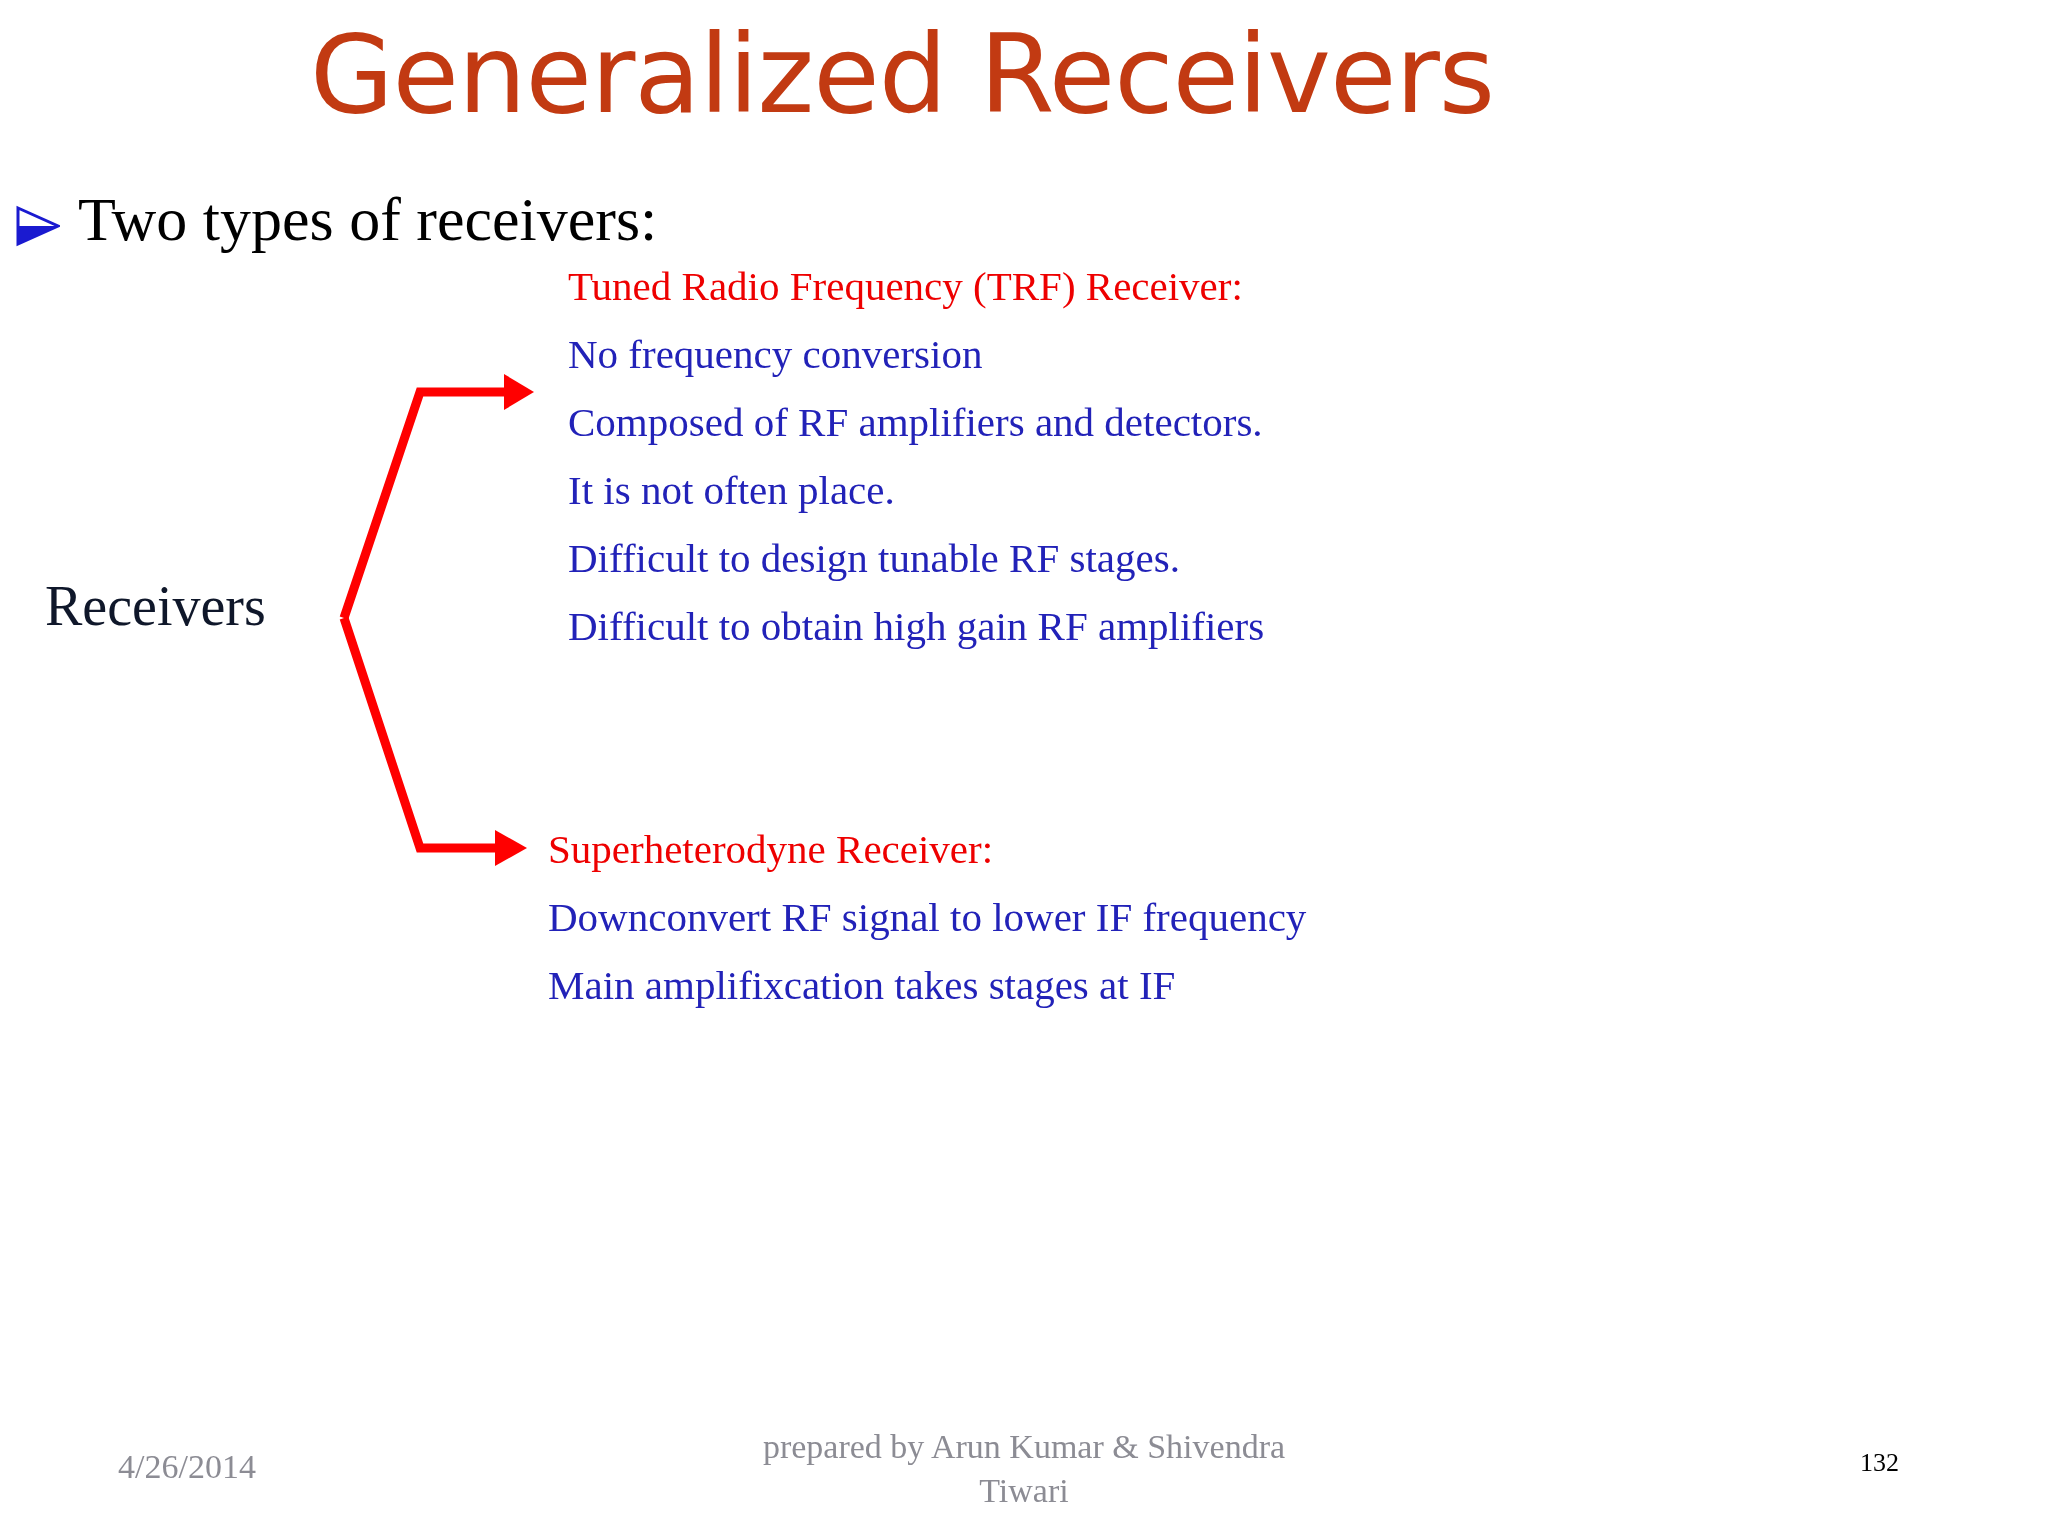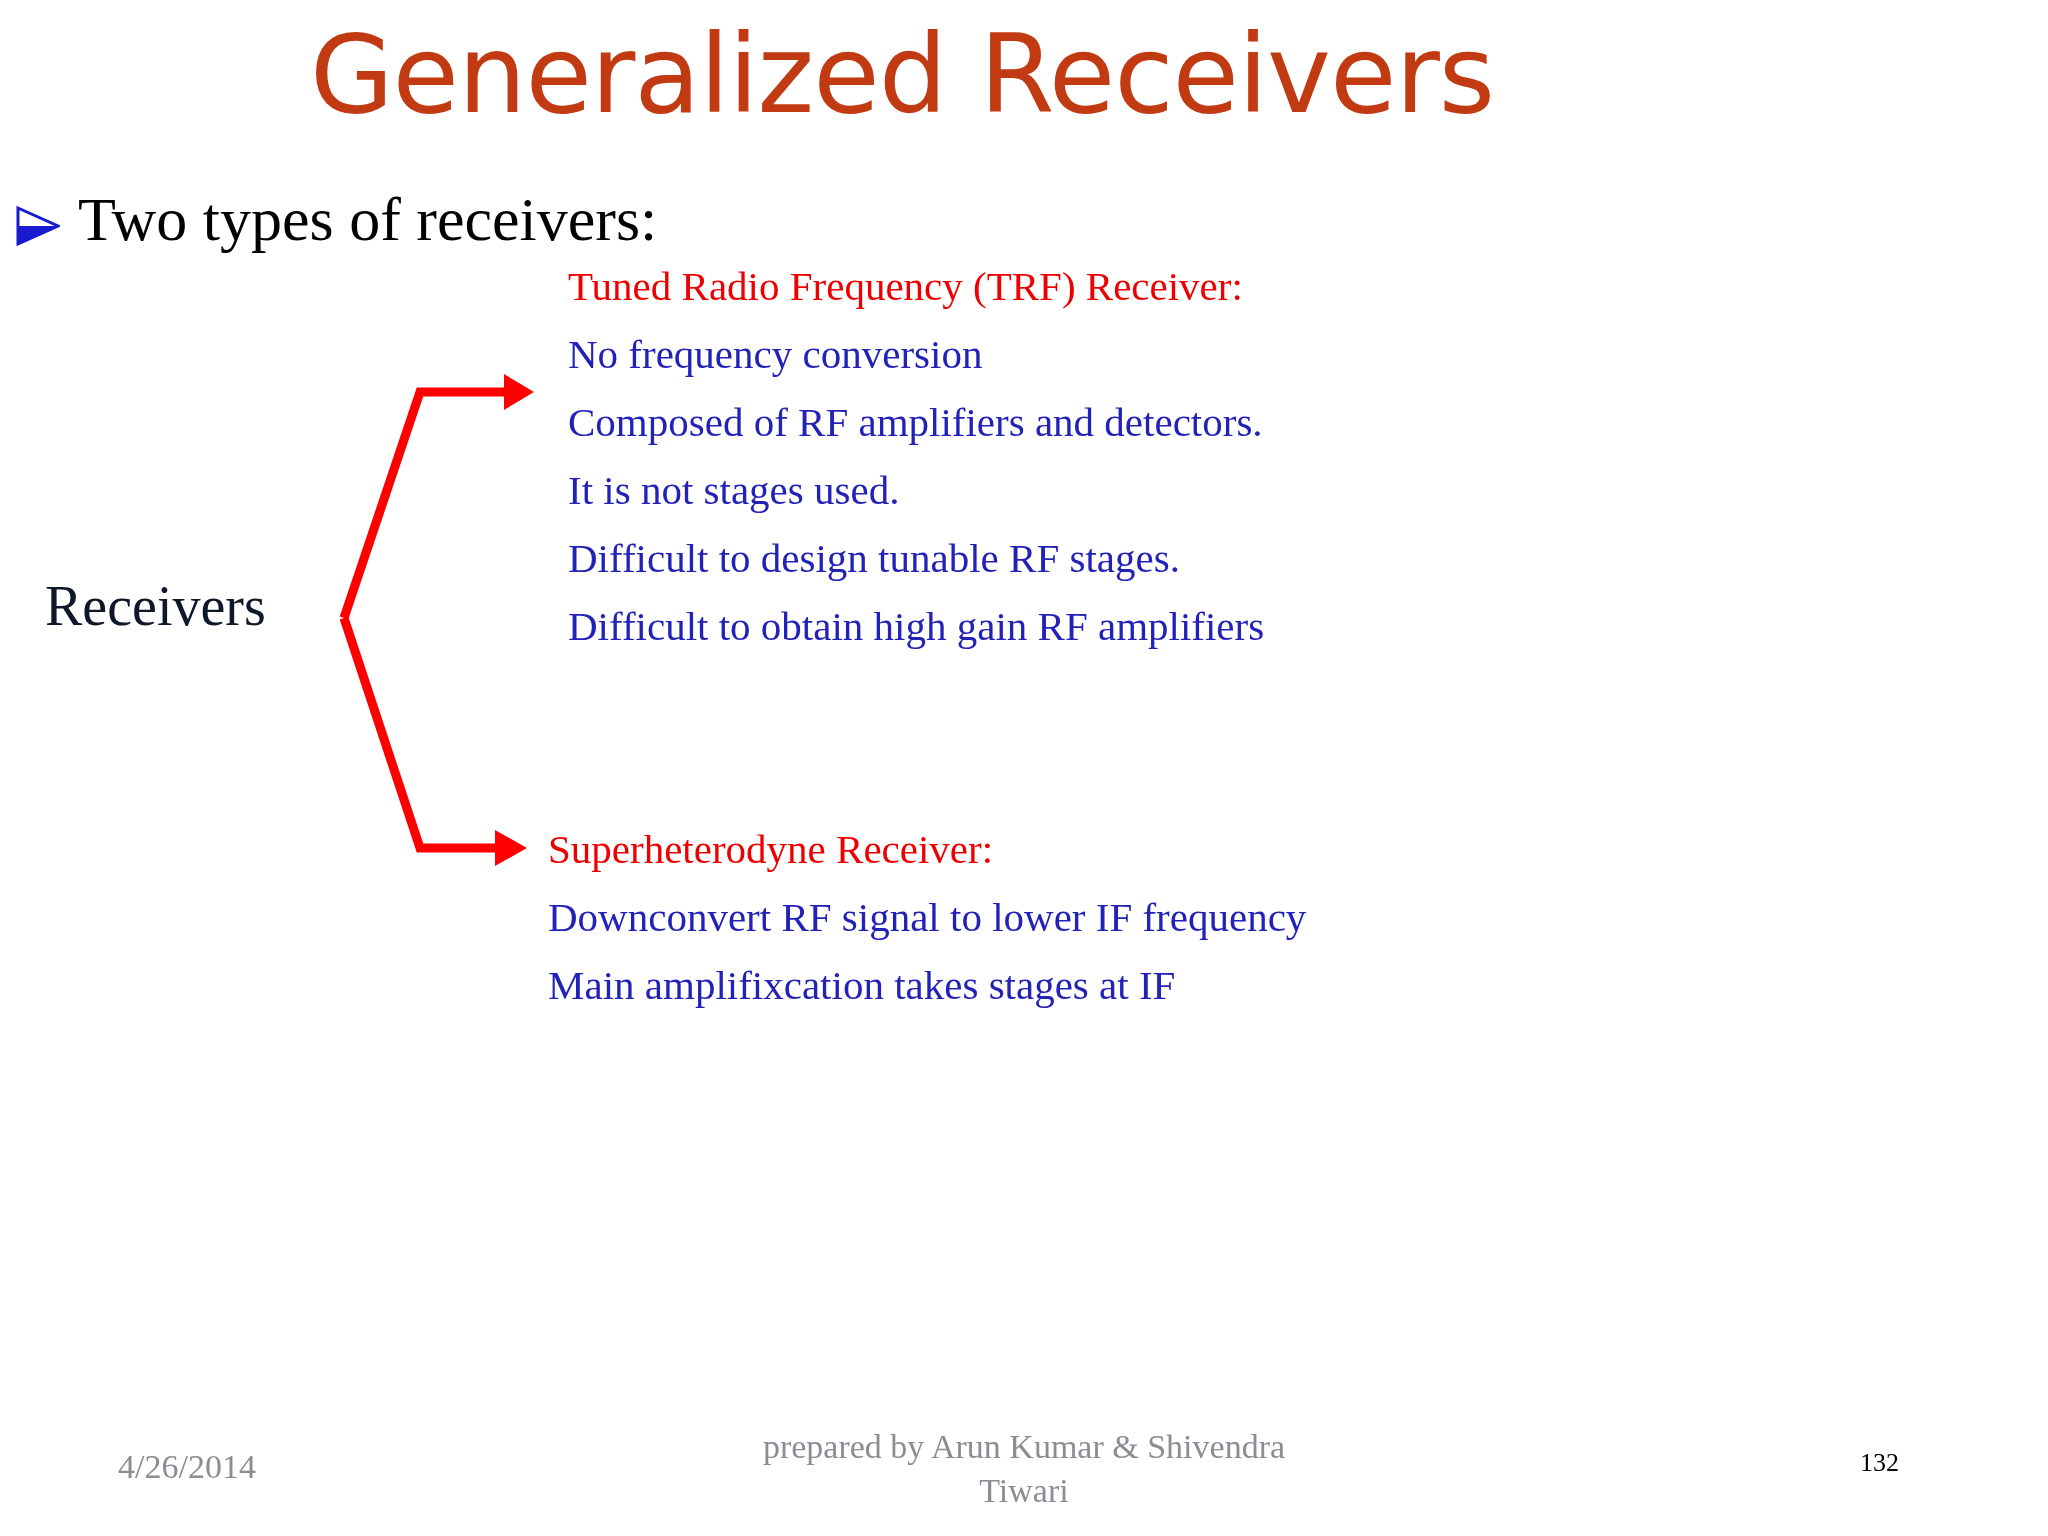--- a/index.html
+++ b/index.html
@@ -162,21 +162,21 @@
     <g>
       <polyline points="344,618 420,848 495,848" fill="none" stroke="#FF0000" stroke-width="9" stroke-linejoin="miter" stroke-linecap="butt"></polyline>
       <polygon points="495,830 495,866 527,848" fill="#FF0000"></polygon>
     </g>
   </svg>
 
   <div id="trf-block" class="block">
     <div class="line heading">Tuned Radio Frequency (TRF) Receiver:</div>
     <div class="line body">No frequency conversion</div>
     <div class="line body">Composed of RF amplifiers and detectors.</div>
-    <div class="line body">It is not stages used.</div>
+    <div class="line body">It is not often place.</div>
     <div class="line body">Difficult to design tunable RF stages.</div>
     <div class="line body">Difficult to obtain high gain RF amplifiers</div>
   </div>
 
   <div id="super-block" class="block">
     <div class="line heading">Superheterodyne Receiver:</div>
     <div class="line body">Downconvert RF signal to lower IF frequency</div>
     <div class="line body">Main amplifixcation takes stages at IF</div>
   </div>
 

